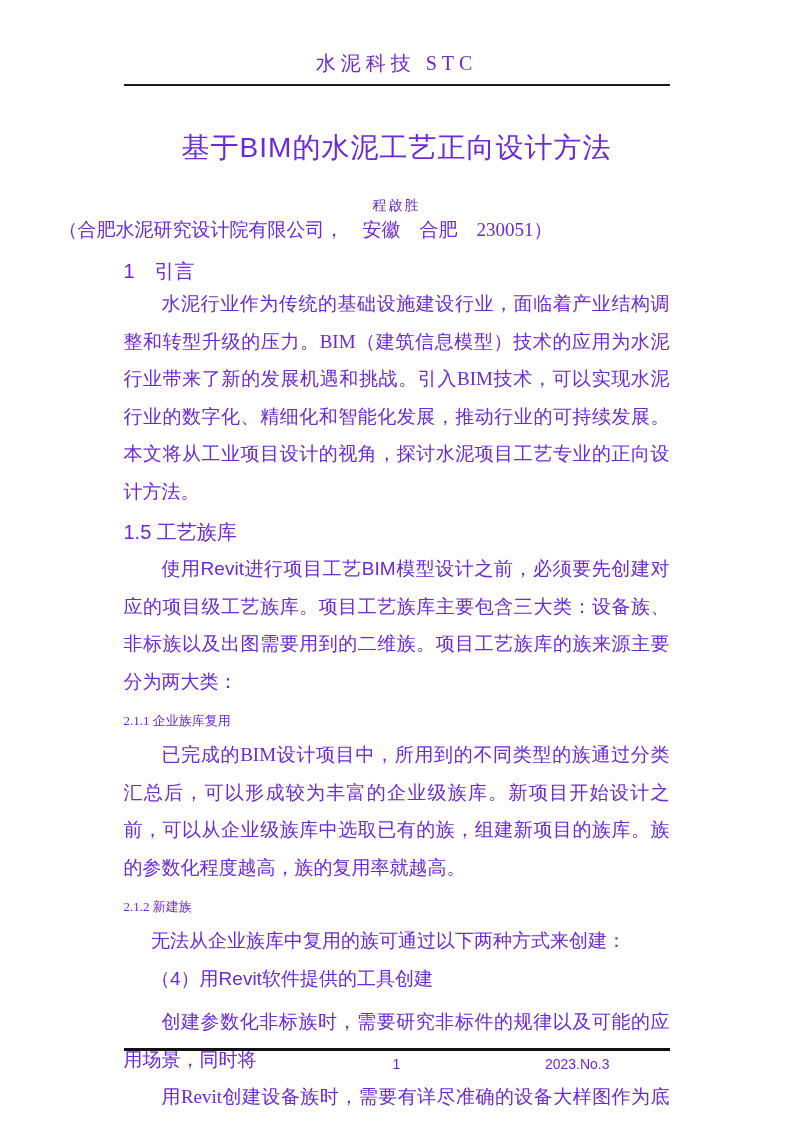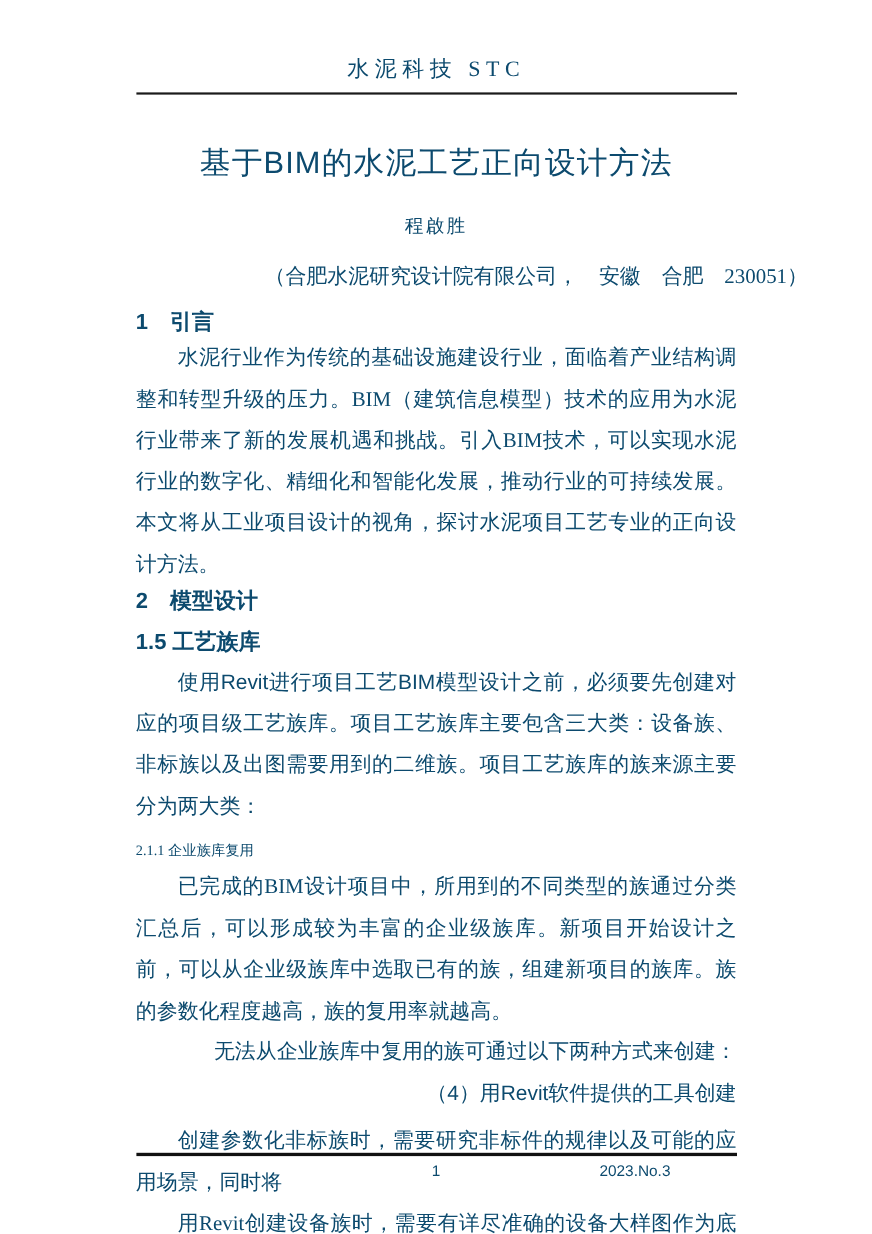--- a/index.html
+++ b/index.html
@@ -1,21 +1,21 @@
 <!DOCTYPE html>
 <html><head>
 <meta charset="utf-8">
 <style>
   html, body { margin:0; padding:0; background:#ffffff; }
   .page {
     position:relative;
     width:676px; height:1122px;
     margin:0 auto;
     background:#ffffff;
-    color:#0c4a6e;
+    color:#6d28d9;
     font-family:"Liberation Serif","DejaVu Serif",serif;
     overflow:hidden;
   }
   
   .journal-header {
     padding-top:50px;
     text-align:center;
     font-size:20px; line-height:26px;
     letter-spacing:5px;
     white-space:pre-wrap;
@@ -31,34 +31,34 @@
     text-align:center;
     font-family:"Liberation Sans","DejaVu Sans",sans-serif;
     font-size:28px; line-height:40px;
     font-weight:500;
     letter-spacing:1px;
     white-space:pre-wrap;
   }
   .author {
     margin-top:27px;
     text-align:center;
-    font-size:17px; line-height:22px;
+    font-size:14px; line-height:22px;
     letter-spacing:2px;
   }
   .affiliation {
-    margin-top:22px;
-    text-align:right;
+    margin-top:0;
+    text-align:left;
     font-size:19px; line-height:26px;
     white-space:pre-wrap;
   }
   
   .content { margin:0 65px; font-size:19px; }
   .hd {
     font-family:"Liberation Sans","DejaVu Sans",sans-serif;
-    font-weight:bold;
+    font-weight:normal;
     font-size:20px;
     white-space:pre-wrap;
   }
   .hd-1   { margin-top:14px; line-height:28px; }
   .hd-2   { margin-top:0;    line-height:30px; }
   .hd-21  { margin-top:8px;  line-height:28px; }
   .hd-sub {
     font-family:"Liberation Serif","DejaVu Serif",serif;
     font-weight:normal;
     font-size:13px; line-height:30px;
@@ -66,21 +66,21 @@
     white-space:pre-wrap;
   }
   .para {
     margin:0;
     line-height:37.5px;
     text-align:justify;
     text-indent:2em;
     white-space:pre-wrap;
   }
   .para.sans { font-family:"Liberation Sans","DejaVu Sans",sans-serif; }
-  .para.indent-sm { text-indent:1.45em; text-align:right; }
+  .para.indent-sm { text-indent:1.45em; text-align:left; }
   .para.gap-sm { margin-top:4px; }
   .para.gap-md { margin-top:6px; }
   
   .footer-rule {
     position:absolute;
     left:65px; right:65px; top:1048px;
     border:none;
     border-top:3px solid #111111;
     margin:0;
   }
@@ -107,30 +107,30 @@
   <div class="author">程啟胜</div>
 
   <div class="affiliation">（合肥水泥研究设计院有限公司，　安徽　合肥　230051）</div>
 
   <div class="content">
 
     <div class="hd hd-1">1　引言</div>
 
     <p class="para">水泥行业作为传统的基础设施建设行业，面临着产业结构调整和转型升级的压力。BIM（建筑信息模型）技术的应用为水泥行业带来了新的发展机遇和挑战。引入BIM技术，可以实现水泥行业的数字化、精细化和智能化发展，推动行业的可持续发展。本文将从工业项目设计的视角，探讨水泥项目工艺专业的正向设计方法。</p>
 
-    <div class="hd hd-2">2　模型设计</div>
 
     <div class="hd hd-21">1.5 工艺族库</div>
 
     <p class="para sans gap-sm">使用Revit进行项目工艺BIM模型设计之前，必须要先创建对应的项目级工艺族库。项目工艺族库主要包含三大类：设备族、非标族以及出图需要用到的二维族。项目工艺族库的族来源主要分为两大类：</p>
 
     <div class="hd-sub">2.1.1 企业族库复用</div>
 
     <p class="para">已完成的BIM设计项目中，所用到的不同类型的族通过分类汇总后，可以形成较为丰富的企业级族库。新项目开始设计之前，可以从企业级族库中选取已有的族，组建新项目的族库。族的参数化程度越高，族的复用率就越高。</p>
 
+    <div class="hd-sub">2.1.2 新建族</div>
 
     <p class="para indent-sm">无法从企业族库中复用的族可通过以下两种方式来创建：</p>
 
     <p class="para sans indent-sm">（4）用Revit软件提供的工具创建</p>
 
     <p class="para gap-md">创建参数化非标族时，需要研究非标件的规律以及可能的应用场景，同时将</p>
 
     <p class="para">用Revit创建设备族时，需要有详尽准确的设备大样图作为底图，否则创建工作困难较大；</p>
 
   </div>

